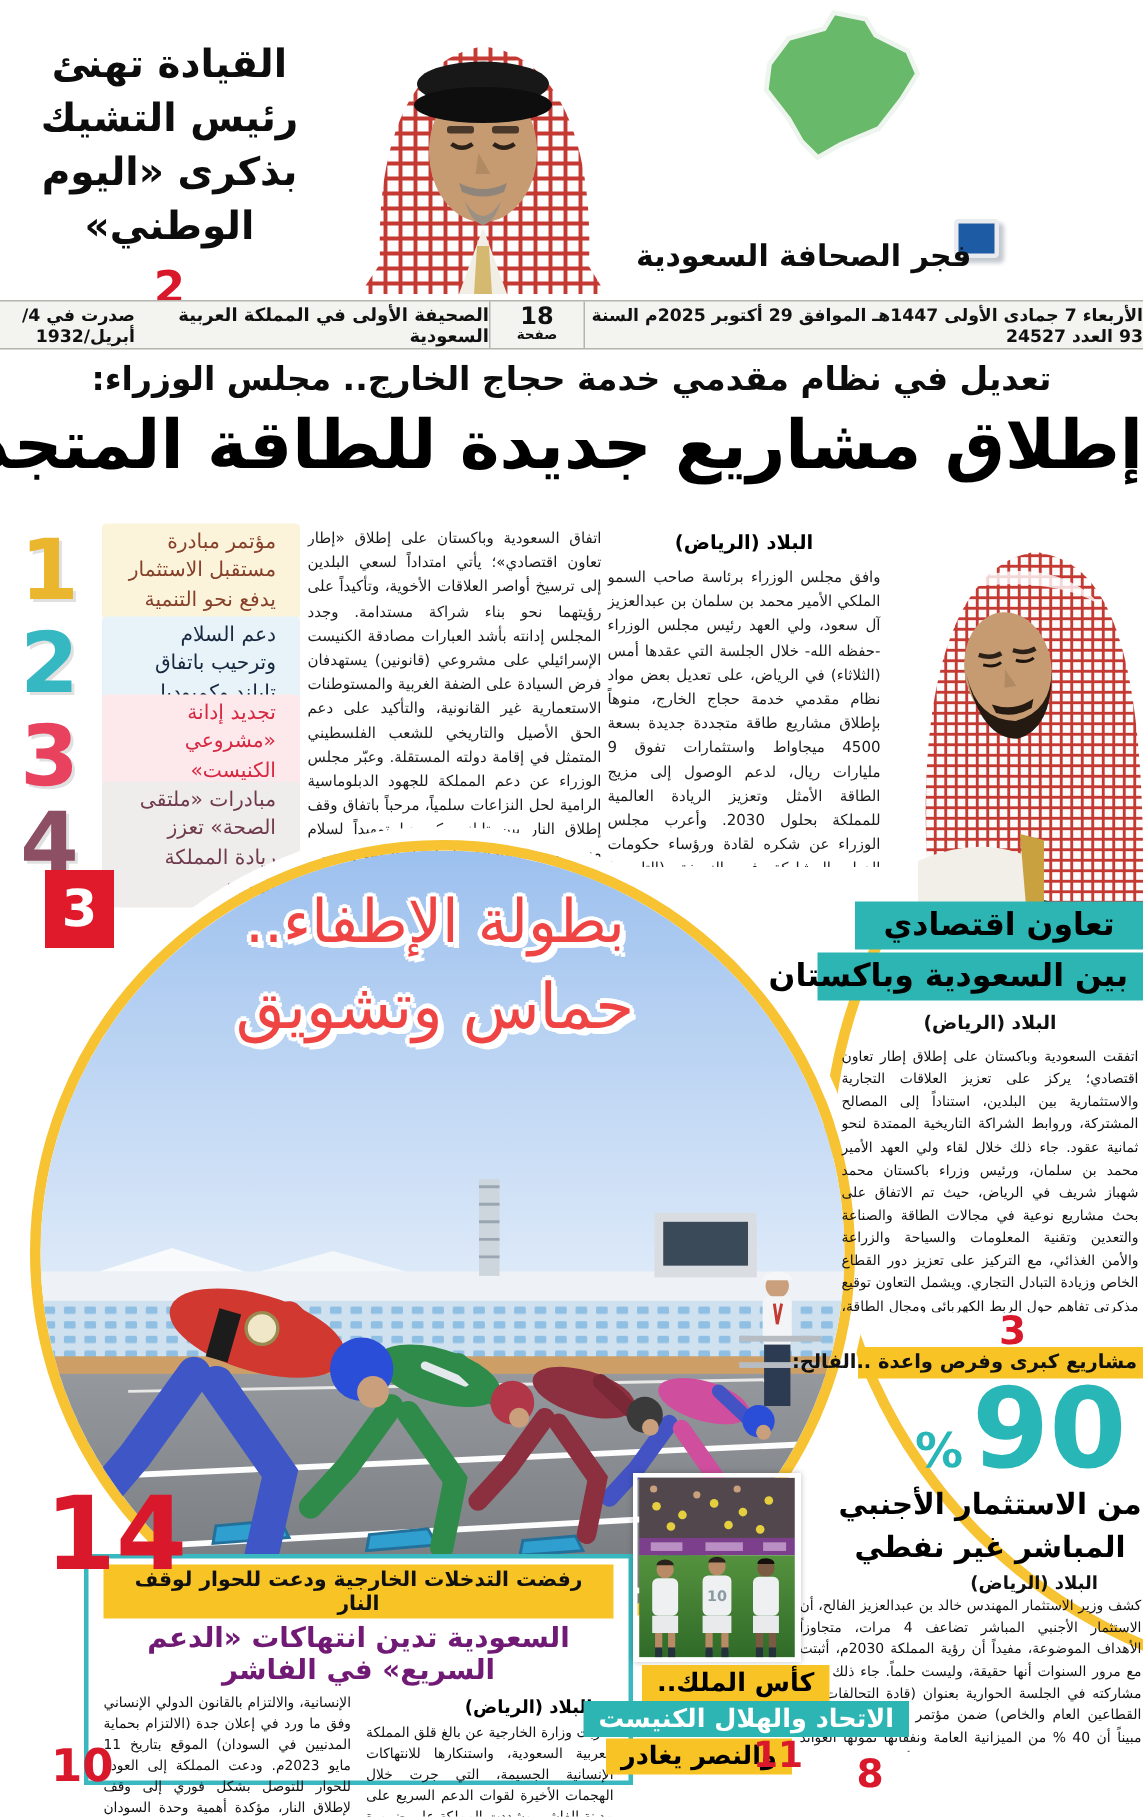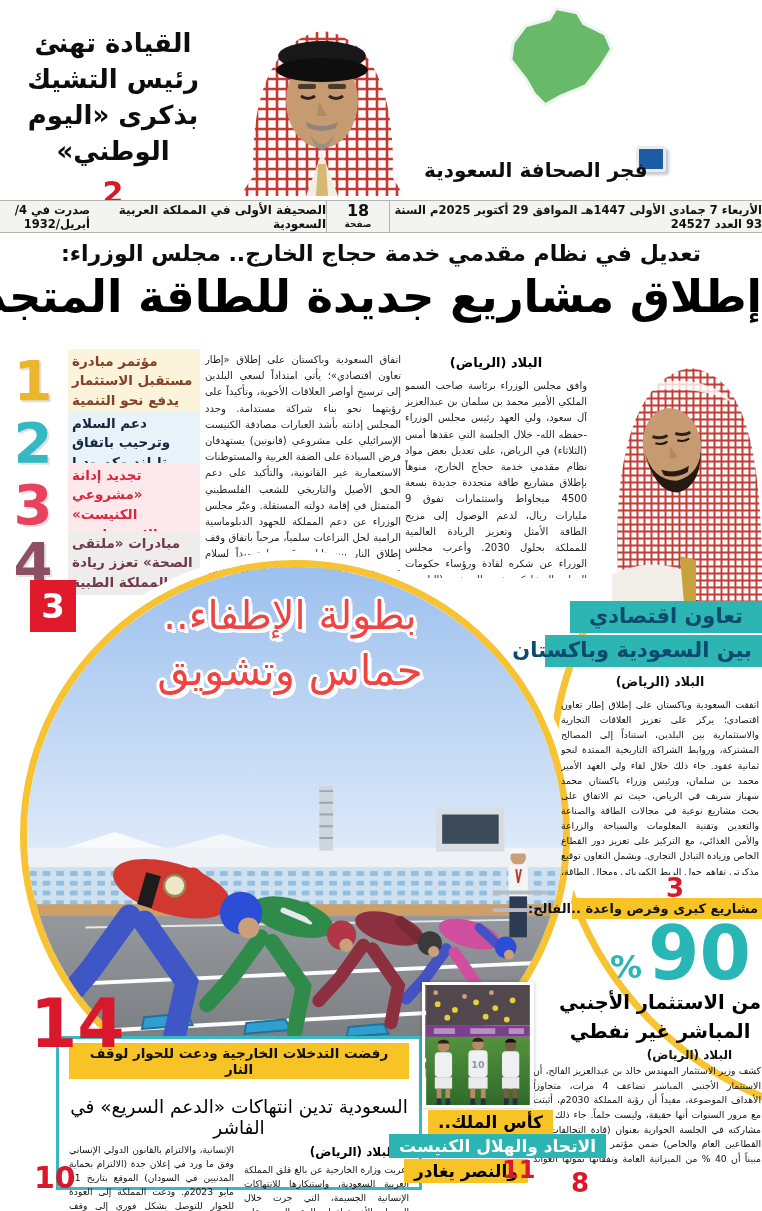--- a/index.html
+++ b/index.html
@@ -48,22 +48,22 @@
             text-align:justify;color:#1c1c1c}
   .lead-col1{left:405px;width:182px}
   .lead-col2{left:205px;width:196px}
   .dateline{font-weight:900;font-size:13px;color:#000;text-align:center;margin-bottom:5px}
 
   
   .idx-item{left:4px;width:196px;height:58px;display:flex;flex-direction:row-reverse;
             align-items:center;gap:6px;direction:rtl}
   .idx-num{font-size:56px;font-weight:900;line-height:.9;width:58px;text-align:center;
            text-shadow:2px 2px 0 rgba(0,0,0,.12)}
-  .idx-txt{flex:1;font-size:13.5px;font-weight:700;text-align:left;line-height:1.45;
-           padding:3px 4px;border-radius:3px}
+  .idx-txt{flex:1;font-size:13.5px;font-weight:400;text-align:right;line-height:1.45;
+           padding:3px 16px;border-radius:3px}
   .idx-1 .idx-num{color:#eab62e}.idx-1 .idx-txt{color:#86402a;background:#fbf4da}
   .idx-2 .idx-num{color:#35b8c2}.idx-2 .idx-txt{color:#17273f;background:#e7f3f8}
   .idx-3 .idx-num{color:#e8425f}.idx-3 .idx-txt{color:#d62840;background:#fde9ec}
   .idx-4 .idx-num{color:#8c4f63}.idx-4 .idx-txt{color:#6f3a4e;background:#efecec}
 
   
   .arc-decor{left:548px;top:428px;width:700px;height:700px;border-radius:50%;
              border:7px solid #f7c332;box-shadow:0 0 0 8px #fff, inset 0 0 0 8px #fff;z-index:0}
   .fire-circle{left:20px;top:560px;width:550px;height:550px;border-radius:50%;
                border:7px solid #f7c332;overflow:hidden;z-index:1;
@@ -71,21 +71,21 @@
   .fire-head{left:80px;top:592px;width:420px;text-align:center;z-index:2;font-weight:400;color:#ef4444;
              text-shadow:-3px 0 #fff,3px 0 #fff,0 -3px #fff,0 3px #fff,
                          -2px -2px #fff,2px 2px #fff,-2px 2px #fff,2px -2px #fff,4px 4px 0 #fff}
   .fire-line1{font-size:40px}
   .fire-line2{font-size:42px;margin-top:8px}
   .badge3{left:30px;top:580px;width:46px;height:52px;background:#e0192b;color:#fff;
           font-size:34px;font-weight:900;display:flex;align-items:center;justify-content:center;z-index:3}
   .ref14{left:30px;top:990px;font-size:68px;line-height:1;z-index:4}
 
   
-  .pak-banner{background:#2cb5b2;color:#0c4a6e;font-weight:900;font-size:21px;
+  .pak-banner{background:#2cb5b2;color:#000000;font-weight:900;font-size:21px;
               padding:3px 10px 5px;z-index:3;text-align:center;white-space:nowrap}
   .pak-b1{left:570px;top:601px;width:192px}
   .pak-b2{left:545px;top:635px;width:217px}
   .pak-dateline{left:560px;top:674px;width:200px;text-align:center;font-weight:900;font-size:12.5px;z-index:2}
   .pak-body{left:561px;top:697px;width:198px;height:178px;overflow:hidden;font-size:9.3px;
             line-height:1.63;text-align:justify;z-index:2}
   .pak-ref{left:650px;top:873px;width:50px;font-size:26px;z-index:2}
 
   
   .inv-kicker{left:572px;top:898px;width:190px;background:#f7c325;font-size:13px;font-weight:900;
@@ -98,21 +98,21 @@
                 font-weight:900;font-size:12px;z-index:2}
   .inv-body{left:533px;top:1064px;width:228px;height:104px;overflow:hidden;font-size:9.3px;
             line-height:1.58;text-align:justify;z-index:2}
   .inv-ref{left:560px;top:1168px;width:40px;font-size:26px;z-index:2}
 
   
   .sudan-box{left:56px;top:1036px;width:366px;height:154px;background:#fff;
              border:3px solid #3ab8c0;z-index:3;padding:4px 10px;text-align:center}
   .sudan-kicker{display:inline-block;background:#f7c325;font-size:13.5px;font-weight:900;
                 padding:2px 10px;margin-top:0}
-  .sudan-head{font-size:18.5px;font-weight:400;margin-top:17px;color:#000000}
+  .sudan-head{font-size:18.5px;font-weight:700;margin-top:3px;color:#701a75}
   .sudan-cols{display:flex;flex-direction:row;gap:10px;margin-top:5px;height:88px;overflow:hidden}
   .sudan-col{flex:1;font-size:9.2px;line-height:1.52;text-align:justify}
   .sudan-col .dateline{font-size:12px;text-align:right;padding-right:14px;margin-bottom:2px}
   .ref10{left:34px;top:1160px;font-size:30px;z-index:4}
 
   
   .foot-photo{left:422px;top:982px;width:112px;height:126px;border:3px solid #fff;
               box-shadow:0 0 4px rgba(0,0,0,.25);overflow:hidden;z-index:3}
   .foot-label{position:absolute;font-size:17px;font-weight:900;padding:2px 10px;z-index:4;white-space:nowrap}
   .fl1{left:428px;top:1110px;background:#f7c325;color:#000}

